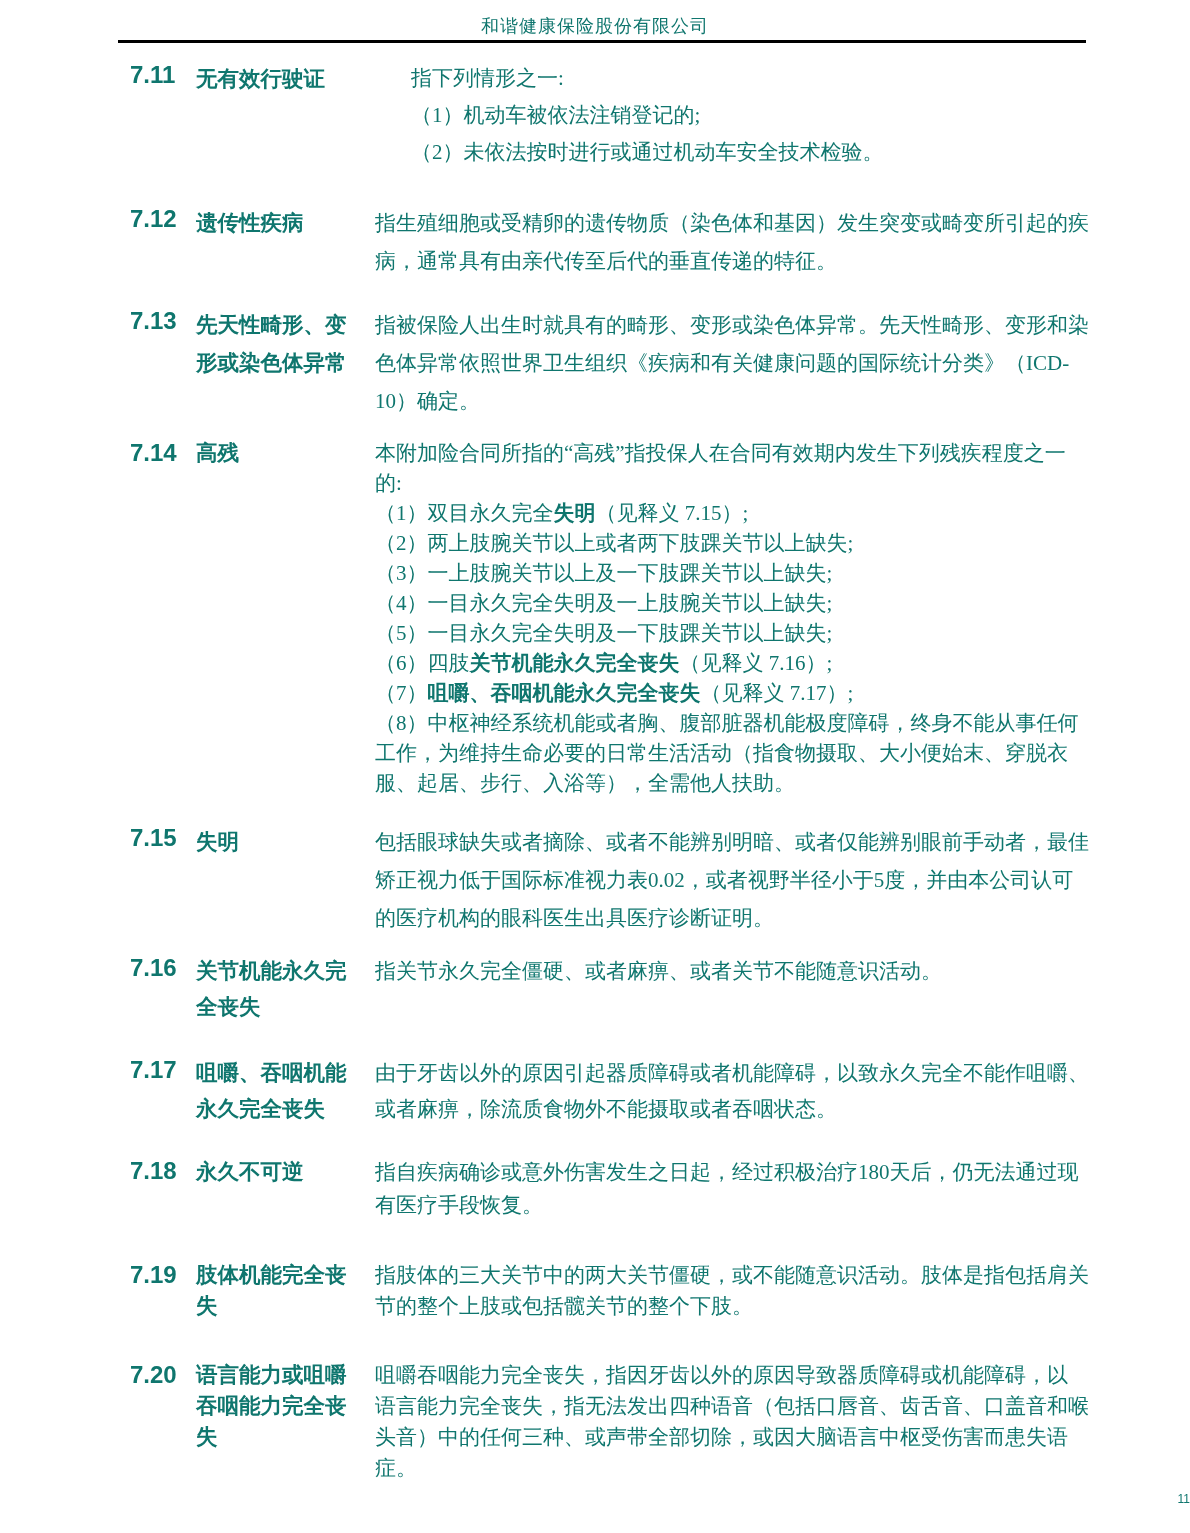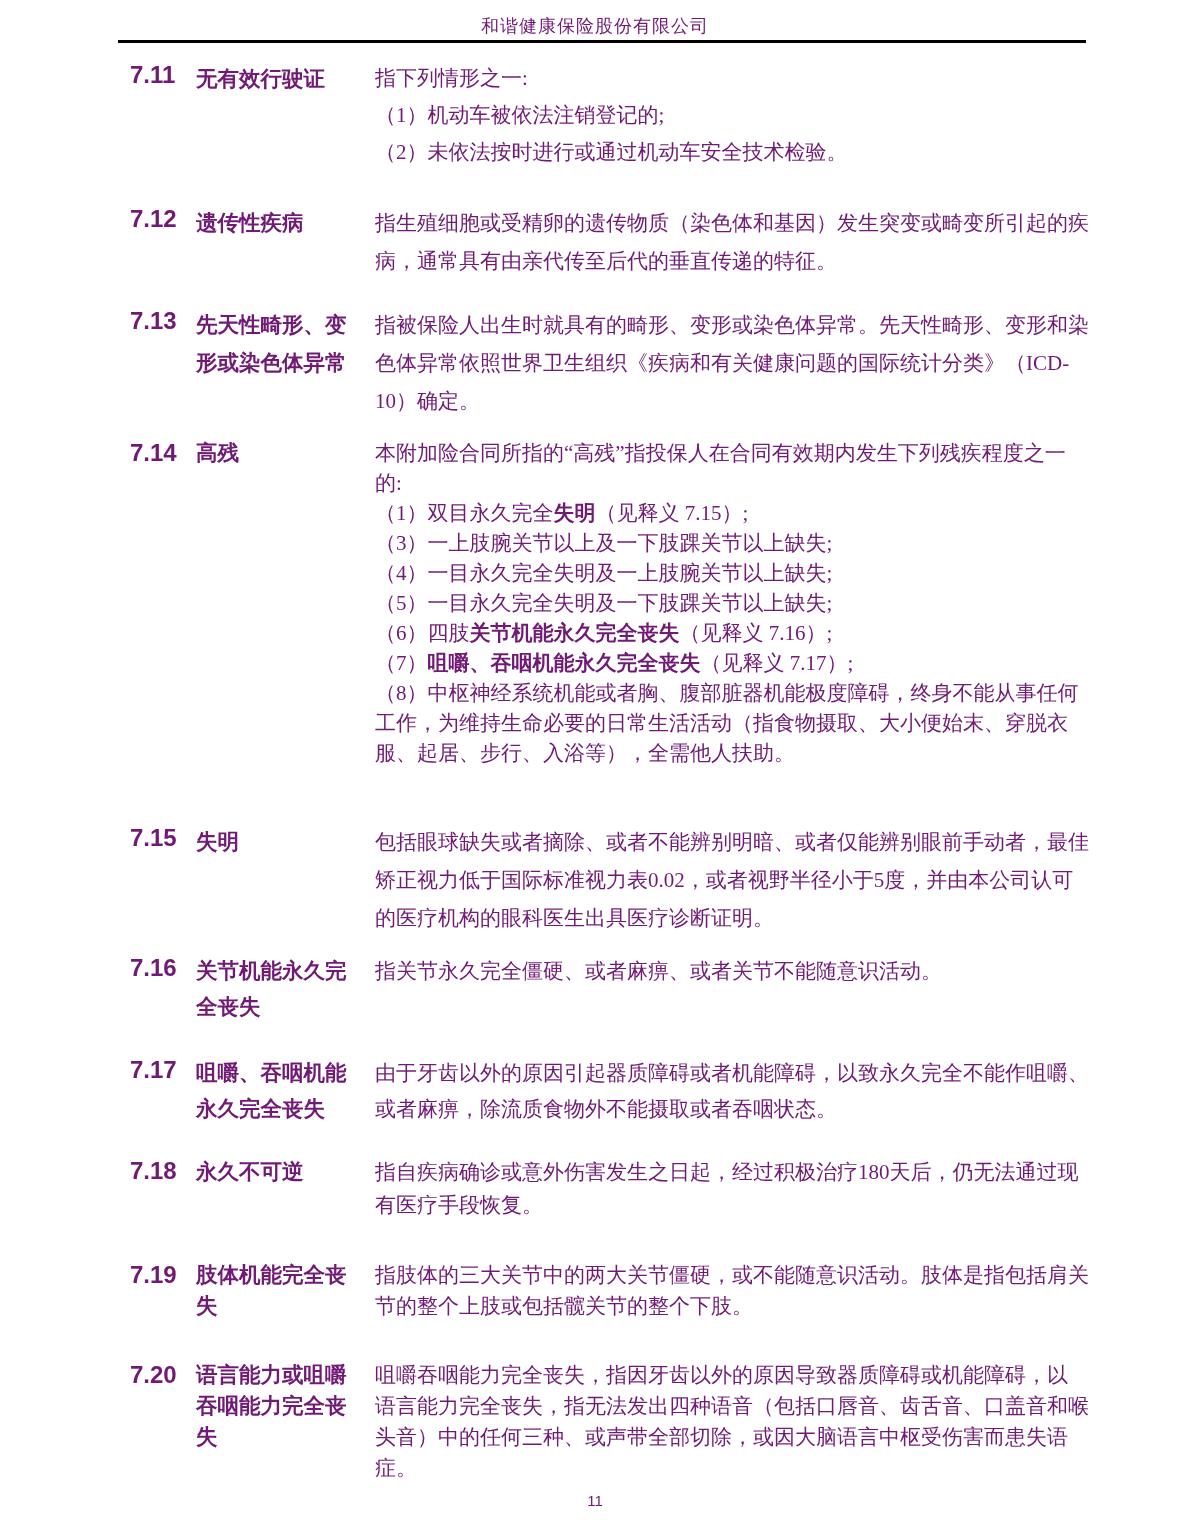--- a/index.html
+++ b/index.html
@@ -1,21 +1,21 @@
 <!DOCTYPE html>
 <html><head>
 <meta charset="utf-8">
 <style>
   html,body { margin:0; padding:0; background:#888; }
   .page {
     position:relative;
     width:1190px; height:1533px;
     margin:0 auto;
     background:#ffffff;
-    color:#701a75;
+    color:#0f766e;
     font-family:"Liberation Serif","DejaVu Serif",serif;
     overflow:hidden;
   }
   .header-company {
     position:absolute; top:14px; left:0; width:100%;
     text-align:center; font-size:18px; letter-spacing:1px;
   }
   .header-rule {
     position:absolute; top:40px; left:118px; width:968px;
     border-top:2px solid #000; border-bottom:1px solid #000; height:1px;
@@ -30,31 +30,31 @@
   .sec-term {
     position:absolute; left:196px; top:0; width:166px;
     font-weight:bold; font-size:21.5px; line-height:38px;
   }
   .sec-body {
     position:absolute; left:375px; top:0; width:716px;
     font-size:21px; line-height:38px;
   }
   .b { font-weight:bold; }
   
-  .lh37 .sec-body { line-height:37px; }
+  .lh37 .sec-body { line-height:37px;margin-left:36px; }
   .lh30 .sec-body { line-height:30px; }
   .lh30 .sec-term { line-height:30px; }
   .lh36 .sec-body, .lh36 .sec-term { line-height:36px; }
   .lh33 .sec-body, .lh33 .sec-term { line-height:33px; }
   .lh31 .sec-body, .lh31 .sec-term { line-height:31px; }
   .page-number {
     position:absolute; top:1492px; left:0; width:100%;
-    text-align:center;
+    text-align:right;
     font-family:"Liberation Sans","DejaVu Sans",sans-serif;
-    font-size:15px;
+    font-size:12px;
   }
 </style>
 </head>
 <body>
 
 <div class="page">
 
   <div class="header-company">和谐健康保险股份有限公司</div>
   <div class="header-rule"></div>
 
@@ -79,20 +79,21 @@
     <div class="sec-term">先天性畸形、变形或染色体异常</div>
     <div class="sec-body">指被保险人出生时就具有的畸形、变形或染色体异常。先天性畸形、变形和染色体异常依照世界卫生组织《疾病和有关健康问题的国际统计分类》（ICD-10）确定。</div>
   </div>
 
   <div class="section lh30" style="top:438px">
     <span class="sec-num">7.14</span>
     <div class="sec-term">高残</div>
     <div class="sec-body">
       <div>本附加险合同所指的“高残”指投保人在合同有效期内发生下列残疾程度之一的:</div>
       <div><span>（1）双目永久完全</span><span class="b">失明</span><span>（见释义 7.15）;</span></div>
+      <div><span>（2）两上肢腕关节以上或者两下肢踝关节以上缺失;</span></div>
       <div><span>（3）一上肢腕关节以上及一下肢踝关节以上缺失;</span></div>
       <div><span>（4）一目永久完全失明及一上肢腕关节以上缺失;</span></div>
       <div><span>（5）一目永久完全失明及一下肢踝关节以上缺失;</span></div>
       <div><span>（6）四肢</span><span class="b">关节机能永久完全丧失</span><span>（见释义 7.16）;</span></div>
       <div><span>（7）</span><span class="b">咀嚼、吞咽机能永久完全丧失</span><span>（见释义 7.17）;</span></div>
       <div><span>（8）中枢神经系统机能或者胸、腹部脏器机能极度障碍，终身不能从事任何工作，为维持生命必要的日常生活活动（指食物摄取、大小便始末、穿脱衣服、起居、步行、入浴等），全需他人扶助。</span></div>
     </div>
   </div>
 
   <div class="section" style="top:823px">

